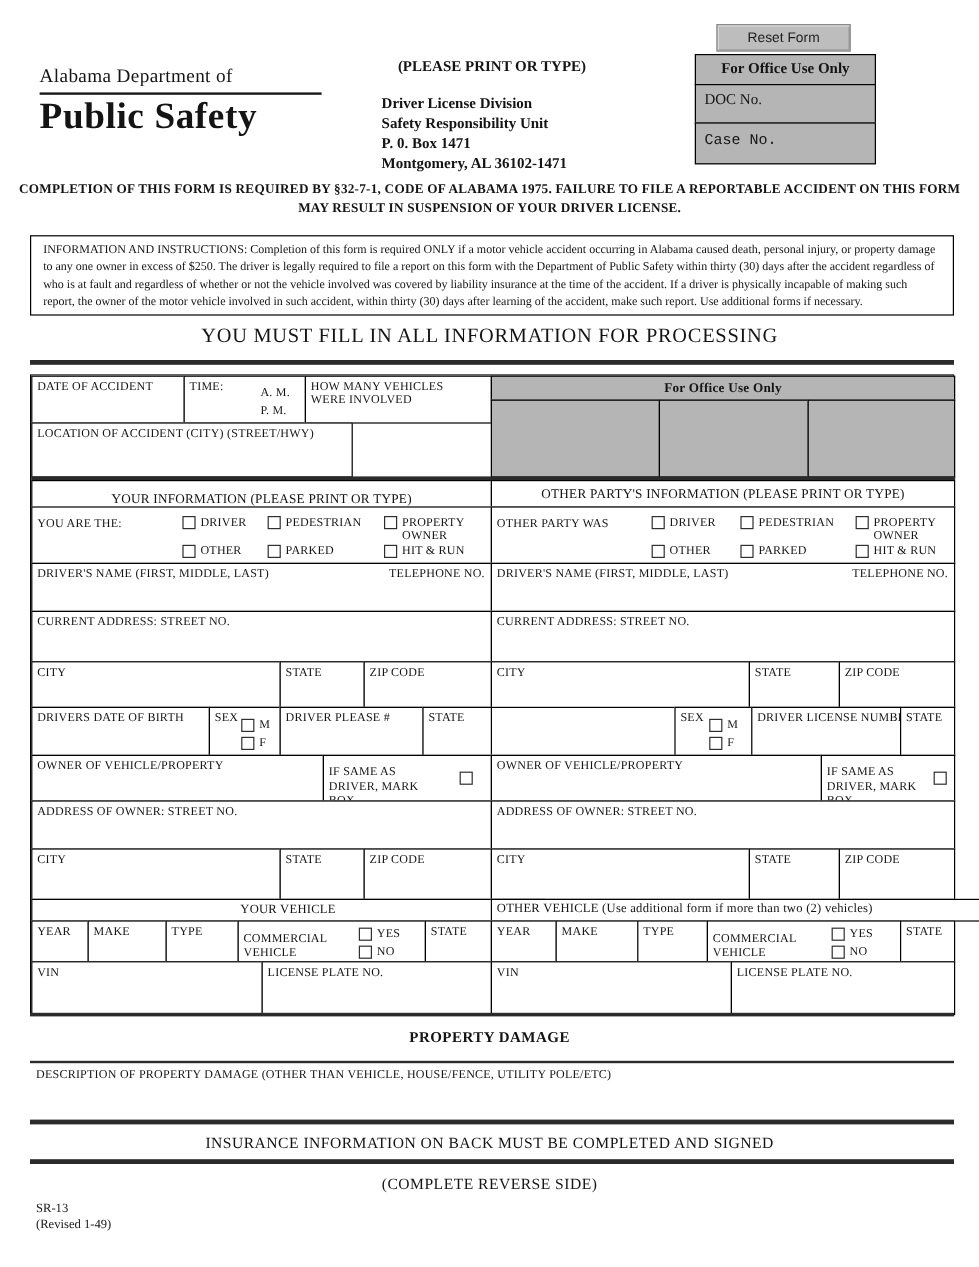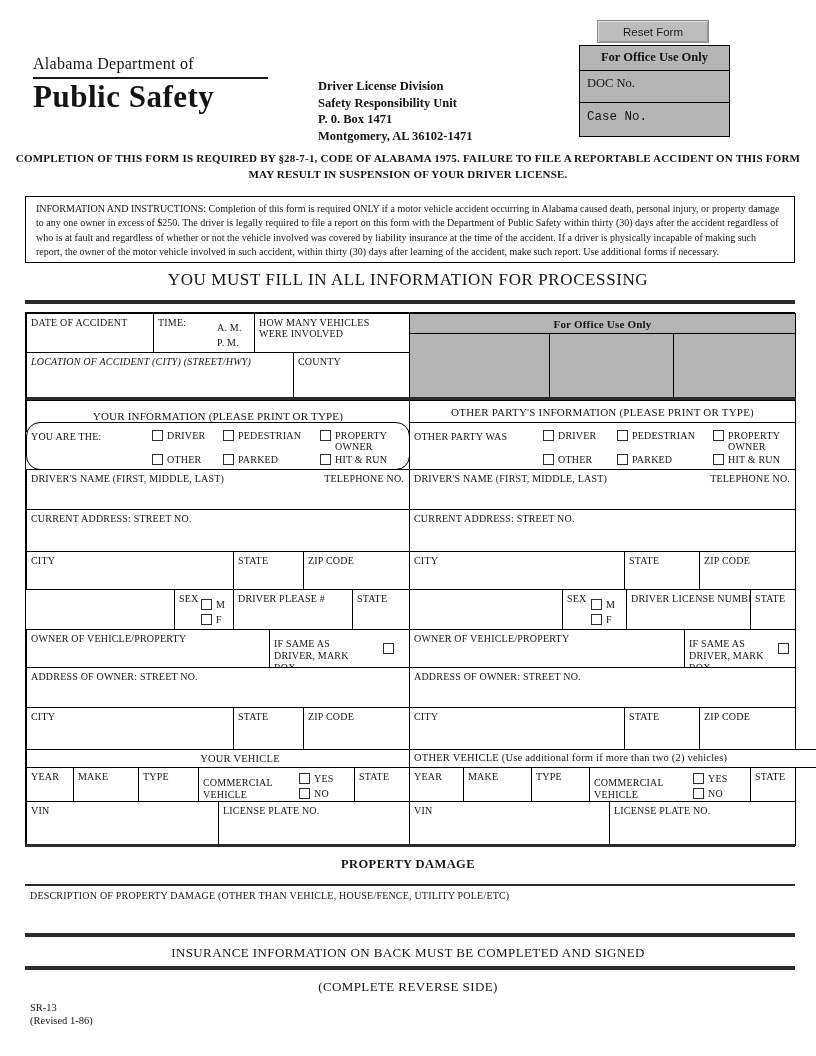--- a/index.html
+++ b/index.html
@@ -60,34 +60,35 @@
 <body>
 
 <div class="page">
 
   <button class="abs reset-btn sans">Reset Form</button>
 
   <div class="abs agency-top serif">Alabama Department of</div>
   <div class="abs agency-rule"></div>
   <div class="abs agency-name serif">Public Safety</div>
 
+  <div class="abs print-type">(PLEASE PRINT OR TYPE)</div>
   <div class="abs division">
     <div>Driver License Division</div>
     <div>Safety Responsibility Unit</div>
     <div>P. 0. Box 1471</div>
     <div>Montgomery, AL 36102-1471</div>
   </div>
 
   <div class="abs office-box">
     <div class="office-row office-title">For Office Use Only</div>
     <div class="office-row office-doc"><span>DOC No.</span></div>
     <div class="office-row office-case"><span>Case No.</span></div>
   </div>
 
-  <div class="abs notice" style="top:152px;">COMPLETION OF THIS FORM IS REQUIRED BY §28-7-1, CODE OF ALABAMA 1975. FAILURE TO FILE A REPORTABLE ACCIDENT ON THIS FORM</div>
+  <div class="abs notice" style="top:152px;">COMPLETION OF THIS FORM IS REQUIRED BY §32-7-1, CODE OF ALABAMA 1975. FAILURE TO FILE A REPORTABLE ACCIDENT ON THIS FORM</div>
   <div class="abs notice" style="top:168px;">MAY RESULT IN SUSPENSION OF YOUR DRIVER LICENSE.</div>
 
   <div class="abs instructions">INFORMATION AND INSTRUCTIONS: Completion of this form is required ONLY if a motor vehicle accident occurring in Alabama caused death, personal injury, or property damage to any one owner in excess of $250. The driver is legally required to file a report on this form with the Department of Public Safety within thirty (30) days after the accident regardless of who is at fault and regardless of whether or not the vehicle involved was covered by liability insurance at the time of the accident. If a driver is physically incapable of making such report, the owner of the motor vehicle involved in such accident, within thirty (30) days after learning of the accident, make such report. Use additional forms if necessary.</div>
 
   <div class="abs main-title">YOU MUST FILL IN ALL INFORMATION FOR PROCESSING</div>
 
   <div class="abs rule" style="left:25px; top:300px; width:770px; height:3.5px;"></div>
 
   <div class="abs ftable">
 
@@ -101,33 +102,30 @@
     </div>
     <div class="cell" style="left:228px; top:0; width:156px; height:40px;">
       <span class="lbl" style="white-space:normal; width:120px;">HOW MANY VEHICLES WERE INVOLVED</span>
     </div>
 
     <div class="cell gray hdrcell" style="left:383px; top:0; width:387px; height:21px; font-weight:bold;">For Office Use Only</div>
     <div class="cell gray" style="left:383px; top:20px; width:141px; height:65px;"></div>
     <div class="cell gray" style="left:523px; top:20px; width:125px; height:65px;"></div>
     <div class="cell gray" style="left:647px; top:20px; width:123px; height:65px;"></div>
 
-    <div class="cell" style="left:0; top:39px; width:268px; height:46px;font-style:italic;">
+    <div class="cell" style="left:0; top:39px; width:268px; height:46px;">
       <span class="lbl">LOCATION OF ACCIDENT (CITY) (STREET/HWY)</span>
-    </div>
-    <div class="cell" style="left:267px; top:39px; width:117px; height:46px;">
-      <span class="lbl">COUNTY</span>
     </div>
 
     <div class="rule" style="position:absolute; left:0; top:84px; width:770px; height:3px;"></div>
 
     <div class="cell hdrcell" style="left:0; top:87px; width:384px; height:32px;">YOUR INFORMATION (PLEASE PRINT OR TYPE)</div>
     <div class="cell hdrcell" style="left:383px; top:87px; width:387px; height:23px;">OTHER PARTY'S INFORMATION (PLEASE PRINT OR TYPE)</div>
 
-    <div class="cell" style="left:0; top:109px; width:384px; height:48px;border-radius:14px;">
+    <div class="cell" style="left:0; top:109px; width:384px; height:48px;">
       <span class="lbl" style="top:8px;">YOU ARE THE:</span>
       <span class="cb" style="left:125px; top:7px;"></span>
       <span class="cb-lbl" style="left:140px; top:7px;">DRIVER</span>
       <span class="cb" style="left:196px; top:7px;"></span>
       <span class="cb-lbl" style="left:211px; top:7px;">PEDESTRIAN</span>
       <span class="cb" style="left:293px; top:7px;"></span>
       <span class="cb-lbl" style="left:308px; top:7px; white-space:normal; width:58px; line-height:11px;">PROPERTY OWNER</span>
       <span class="cb" style="left:125px; top:31px;"></span>
       <span class="cb-lbl" style="left:140px; top:31px;">OTHER</span>
       <span class="cb" style="left:196px; top:31px;"></span>
@@ -179,20 +177,23 @@
     <div class="cell" style="left:383px; top:238px; width:216px; height:39px;">
       <span class="lbl">CITY</span>
     </div>
     <div class="cell" style="left:598px; top:238px; width:76px; height:39px;">
       <span class="lbl">STATE</span>
     </div>
     <div class="cell" style="left:673px; top:238px; width:97px; height:39px;">
       <span class="lbl">ZIP CODE</span>
     </div>
 
+    <div class="cell" style="left:0; top:276px; width:149px; height:41px;">
+      <span class="lbl">DRIVERS DATE OF BIRTH</span>
+    </div>
     <div class="cell" style="left:148px; top:276px; width:60px; height:41px;">
       <span class="lbl">SEX</span>
       <span class="cb" style="left:26px; top:9px;"></span>
       <span class="cb-lbl" style="left:41px; top:9px;">M</span>
       <span class="cb" style="left:26px; top:24px;"></span>
       <span class="cb-lbl" style="left:41px; top:24px;">F</span>
     </div>
     <div class="cell" style="left:207px; top:276px; width:120px; height:41px;">
       <span class="lbl">DRIVER PLEASE #</span>
     </div>
@@ -320,15 +321,15 @@
   <div class="abs pd-title">PROPERTY DAMAGE</div>
   <div class="abs rule" style="left:25px; top:884px; width:770px; height:2px;"></div>
   <div class="abs pd-desc">DESCRIPTION OF PROPERTY DAMAGE (OTHER THAN VEHICLE, HOUSE/FENCE, UTILITY POLE/ETC)</div>
   <div class="abs" style="left:25px; top:899px; width:770px; height:34px;"></div>
   <div class="abs rule" style="left:25px; top:933px; width:770px; height:3.5px;"></div>
 
   <div class="abs ins-note">INSURANCE INFORMATION ON BACK MUST BE COMPLETED AND SIGNED</div>
   <div class="abs rule" style="left:25px; top:966px; width:770px; height:3.5px;"></div>
   <div class="abs rev-note">(COMPLETE REVERSE SIDE)</div>
   <div class="abs form-code">SR-13</div>
-  <div class="abs form-rev">(Revised 1-86)</div>
+  <div class="abs form-rev">(Revised 1-49)</div>
 
 </div>
 
 </body></html>

